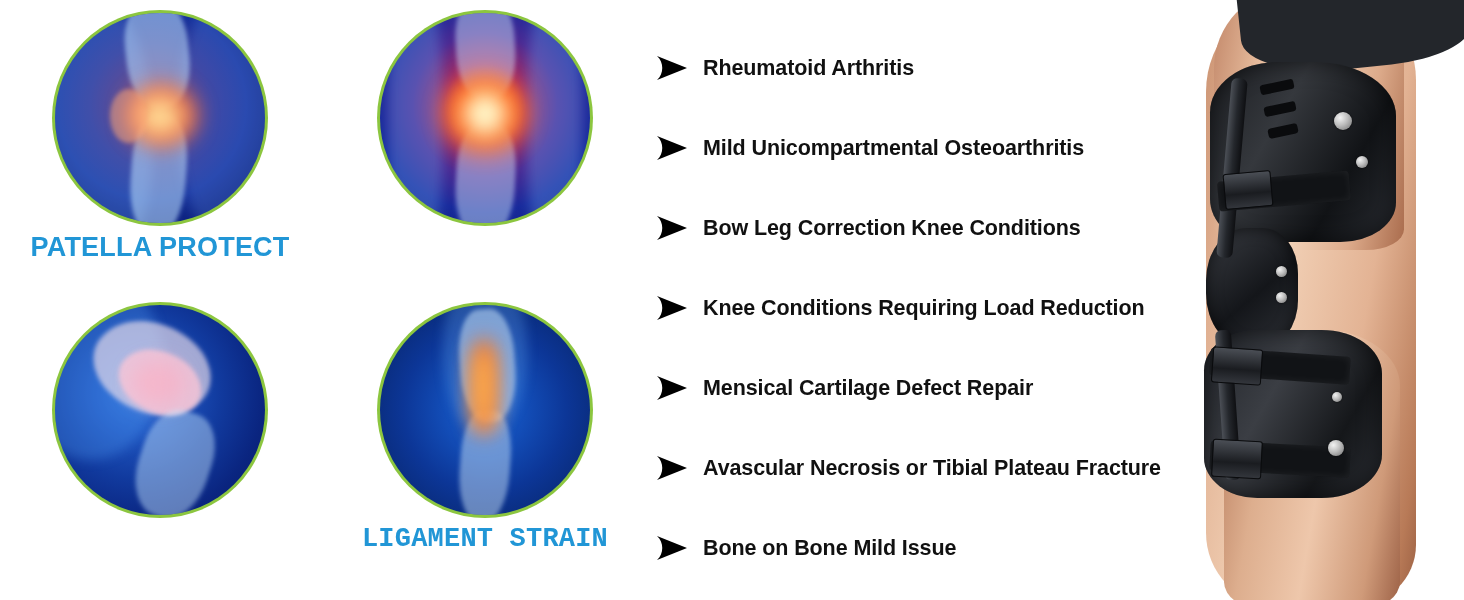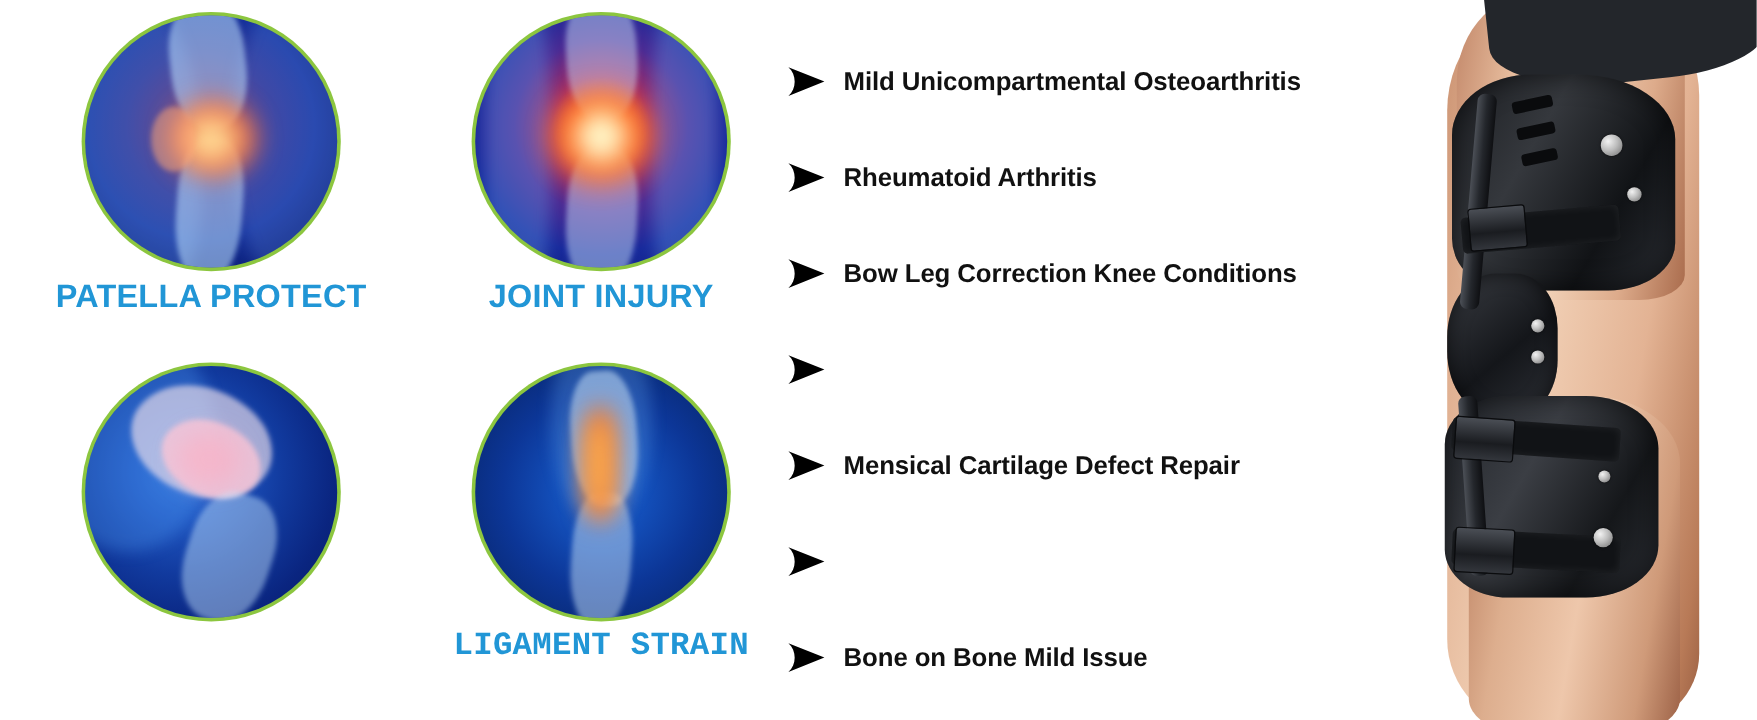--- a/index.html
+++ b/index.html
@@ -16,21 +16,21 @@
   .page {
     position: relative;
     width: 1464px;
     height: 600px;
     background: #ffffff;
   }
 
   
   .icon-grid {
     position: absolute;
-    left: 26px;
+    left: 10px;
     top: 8px;
     width: 610px;
     height: 584px;
   }
   .icon-cell {
     position: absolute;
     width: 300px;
     height: 292px;
   }
   .icon-cell.c0 { left: 0px;   top: 0px; }
@@ -270,21 +270,20 @@
       <div class="circle-wrap">
         <div class="circle scan-b">
           <div class="beam" style="left:4%;top:-12%;width:26%;height:130%;background:rgba(130,190,255,.5);border-radius:40%;"></div>
           <div class="beam" style="left:70%;top:-12%;width:26%;height:130%;background:rgba(130,190,255,.5);border-radius:40%;"></div>
           <div class="bone" style="left:36%;top:-8%;width:28%;height:50%;transform:rotate(-3deg);background:rgba(210,235,255,.45);"></div>
           <div class="bone" style="left:36%;top:52%;width:28%;height:56%;transform:rotate(3deg);background:rgba(210,235,255,.45);"></div>
           <div class="glow" style="left:30%;top:30%;width:40%;height:36%;background:rgba(255,120,40,.9);"></div>
           <div class="glow" style="left:40%;top:38%;width:20%;height:20%;background:rgba(255,246,200,1);"></div>
         </div>
       </div>
-      <div class="icon-caption">JOINT INJURY</div>
     </div>
 
     <div class="icon-cell c2">
       <div class="circle-wrap">
         <div class="circle scan-c">
           <div class="beam" style="left:-18%;top:-16%;width:70%;height:90%;background:rgba(90,170,255,.5);border-radius:50%;"></div>
           <div class="bone" style="left:18%;top:8%;width:56%;height:44%;transform:rotate(38deg);background:rgba(240,225,235,.65);border-radius:60% 40% 60% 40%;"></div>
           <div class="bone" style="left:30%;top:22%;width:40%;height:30%;transform:rotate(38deg);background:rgba(255,200,215,.75);border-radius:60% 40% 60% 40%;"></div>
           <div class="bone" style="left:40%;top:50%;width:34%;height:52%;transform:rotate(18deg);background:rgba(200,230,255,.45);"></div>
           <div class="glow" style="left:36%;top:26%;width:26%;height:22%;background:rgba(255,170,190,.5);"></div>
@@ -307,64 +306,66 @@
   </div>
 
   <div class="bullets">
 
     <div class="bullet-row">
       <span class="arrow">
         <svg width="34" height="26" viewBox="0 0 34 26">
             <path d="M2 1 L32 13 L2 25 C9 19 9 7 2 1 Z" fill="#000000"></path>
           </svg>
       </span>
+      <span class="bullet-text">Rheumatoid Arthritis</span>
+    </div>
+
+    <div class="bullet-row">
+      <span class="arrow">
+        <svg width="34" height="26" viewBox="0 0 34 26">
+            <path d="M2 1 L32 13 L2 25 C9 19 9 7 2 1 Z" fill="#000000"></path>
+          </svg>
+      </span>
       <span class="bullet-text">Mild Unicompartmental Osteoarthritis</span>
     </div>
 
     <div class="bullet-row">
       <span class="arrow">
         <svg width="34" height="26" viewBox="0 0 34 26">
             <path d="M2 1 L32 13 L2 25 C9 19 9 7 2 1 Z" fill="#000000"></path>
           </svg>
       </span>
-      <span class="bullet-text">Rheumatoid Arthritis</span>
-    </div>
-
-    <div class="bullet-row">
-      <span class="arrow">
-        <svg width="34" height="26" viewBox="0 0 34 26">
-            <path d="M2 1 L32 13 L2 25 C9 19 9 7 2 1 Z" fill="#000000"></path>
-          </svg>
-      </span>
       <span class="bullet-text">Bow Leg Correction Knee Conditions</span>
     </div>
 
     <div class="bullet-row">
       <span class="arrow">
         <svg width="34" height="26" viewBox="0 0 34 26">
             <path d="M2 1 L32 13 L2 25 C9 19 9 7 2 1 Z" fill="#000000"></path>
           </svg>
       </span>
+      <span class="bullet-text">Knee Conditions Requiring Load Reduction</span>
     </div>
 
     <div class="bullet-row">
       <span class="arrow">
         <svg width="34" height="26" viewBox="0 0 34 26">
             <path d="M2 1 L32 13 L2 25 C9 19 9 7 2 1 Z" fill="#000000"></path>
           </svg>
       </span>
       <span class="bullet-text">Mensical Cartilage Defect Repair</span>
     </div>
 
     <div class="bullet-row">
       <span class="arrow">
         <svg width="34" height="26" viewBox="0 0 34 26">
             <path d="M2 1 L32 13 L2 25 C9 19 9 7 2 1 Z" fill="#000000"></path>
           </svg>
       </span>
+      <span class="bullet-text">Avascular Necrosis or Tibial Plateau Fracture</span>
     </div>
 
     <div class="bullet-row">
       <span class="arrow">
         <svg width="34" height="26" viewBox="0 0 34 26">
             <path d="M2 1 L32 13 L2 25 C9 19 9 7 2 1 Z" fill="#000000"></path>
           </svg>
       </span>
       <span class="bullet-text">Bone on Bone Mild Issue</span>
     </div>

